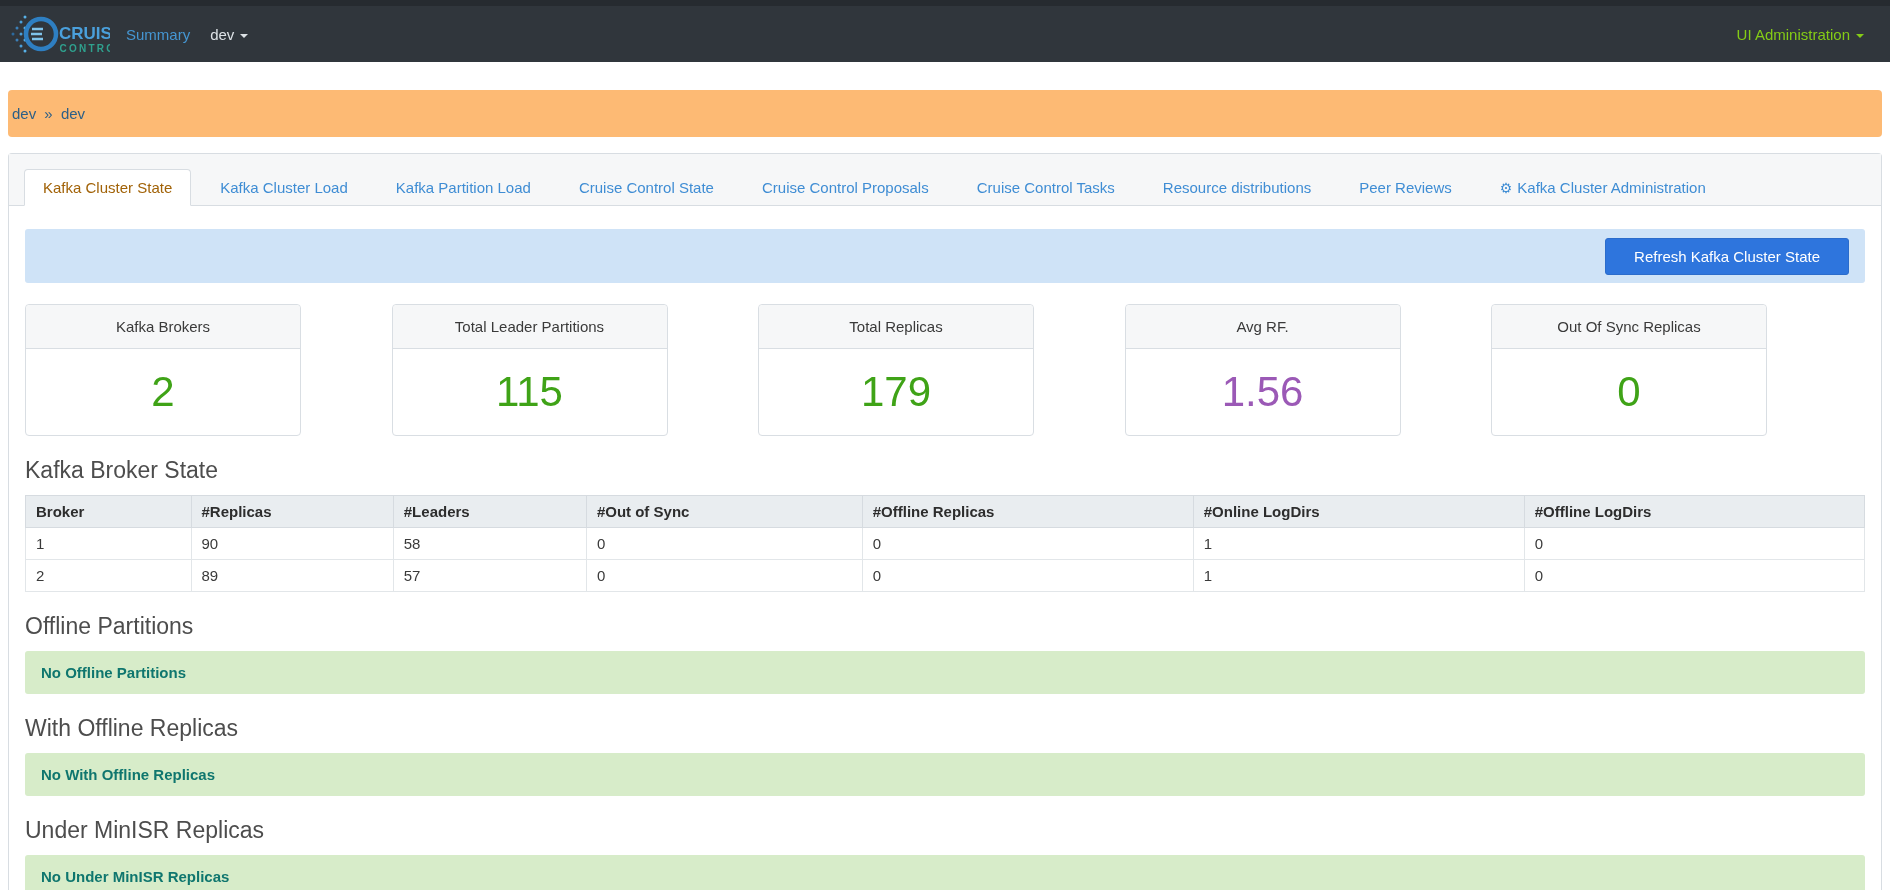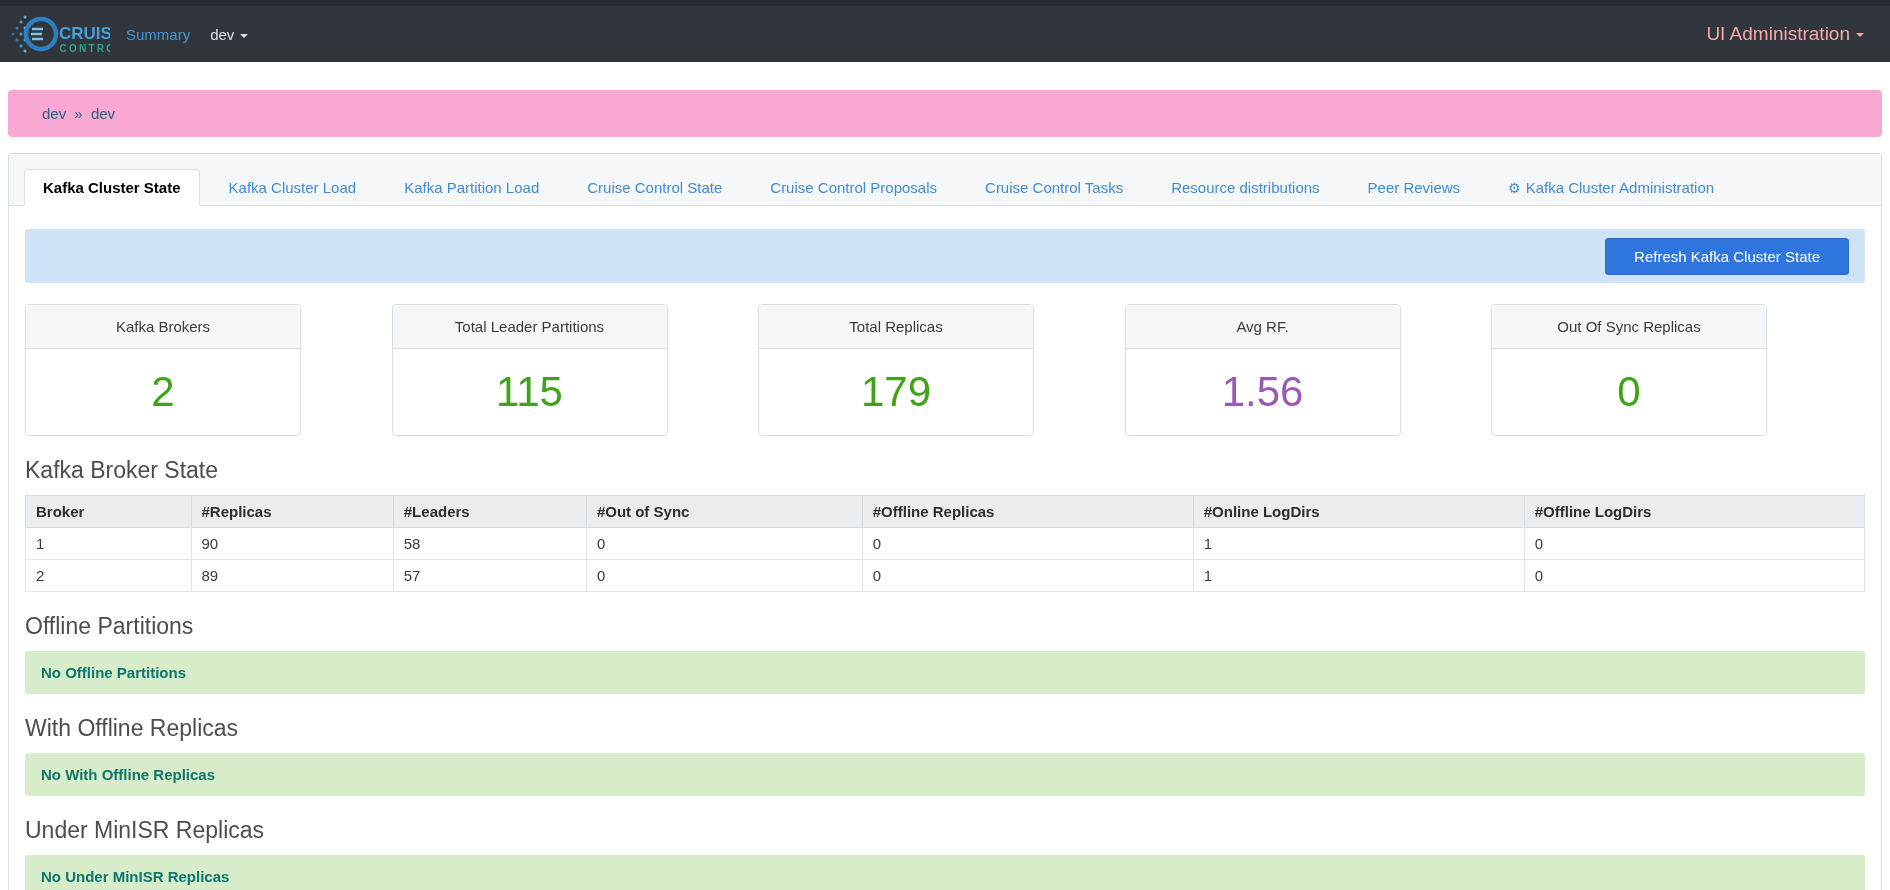--- a/index.html
+++ b/index.html
@@ -6,42 +6,42 @@
   html, body { width: 1890px; height: 890px; overflow: hidden; background: #fff;
     font-family: "Liberation Sans", "DejaVu Sans", sans-serif; }
 
   
   .navbar { height: 62px; background: #30363c; border-top: 6px solid #262b30;
     display: flex; align-items: center; padding: 0 26px 0 10px; }
   .brand { display: flex; align-items: center; margin-right: 16px; cursor: pointer; }
   .nav-left { display: flex; align-items: flex-end; gap: 20px; font-size: 15px; }
   .summary-link { color: #4596d2; text-decoration: none; cursor: pointer; }
   .dev-dd { color: #dde2e6; cursor: pointer; }
-  .nav-right { margin-left: auto; color: #fca5a5; font-size: 19px; cursor: pointer; }
+  .nav-right { margin-left: auto; color: #84cc16; font-size: 15px; cursor: pointer; }
   .caret { display: inline-block; width: 0; height: 0; margin-left: 6px;
     border-left: 4px solid transparent; border-right: 4px solid transparent;
     border-top: 4px solid currentColor; vertical-align: middle; }
 
   
-  .breadcrumb { margin: 28px 8px 16px 8px; background: #f9a8d4; border-radius: 4px;
-    padding: 15px 34px; font-size: 15px; color: #2c5f87; }
+  .breadcrumb { margin: 28px 8px 16px 8px; background: #fdba74; border-radius: 4px;
+    padding: 15px 4px; font-size: 15px; color: #2c5f87; }
   .breadcrumb a { color: #2c5f87; text-decoration: none; cursor: pointer; }
   .breadcrumb .sep { margin: 0 4px; }
 
   
   .main-card { margin: 0 8px; border: 1px solid #d8dde2; border-bottom: none;
     border-radius: 4px 4px 0 0; background: #fff; min-height: 737px; }
   .tab-strip { background: #f6f7f8; border-bottom: 1px solid #d8dde2;
     height: 52px; display: flex; align-items: flex-end; padding: 0 10px; }
   .tab { display: inline-block; padding: 9px 18px; margin: 0 5px -1px 5px;
     font-size: 15px; color: #3f8dd4; text-decoration: none; cursor: pointer;
     border: 1px solid transparent; border-radius: 4px 4px 0 0; white-space: nowrap; }
   .tab.bold { font-weight: 400; }
-  .tab.active { background: #fff; color: #000000;
-    border-color: #d8dde2 #d8dde2 #fff #d8dde2; font-weight: bold; }
+  .tab.active { background: #fff; color: #a16207;
+    border-color: #d8dde2 #d8dde2 #fff #d8dde2; }
   .gear-icon::before { content: "⚙"; margin-right: 5px; font-size: 14px; }
 
   
   .content { padding: 23px 16px 0 16px; }
 
   .refresh-band { background: #cfe3f7; border-radius: 3px; height: 54px;
     display: flex; align-items: center; justify-content: flex-end; padding: 0 16px; }
   .refresh-btn { background: #2e75dd; color: #fff; border: 1px solid #2b6ccb;
     border-radius: 3px; font-size: 15px; padding: 9px 28px; cursor: pointer;
     font-family: inherit; }

